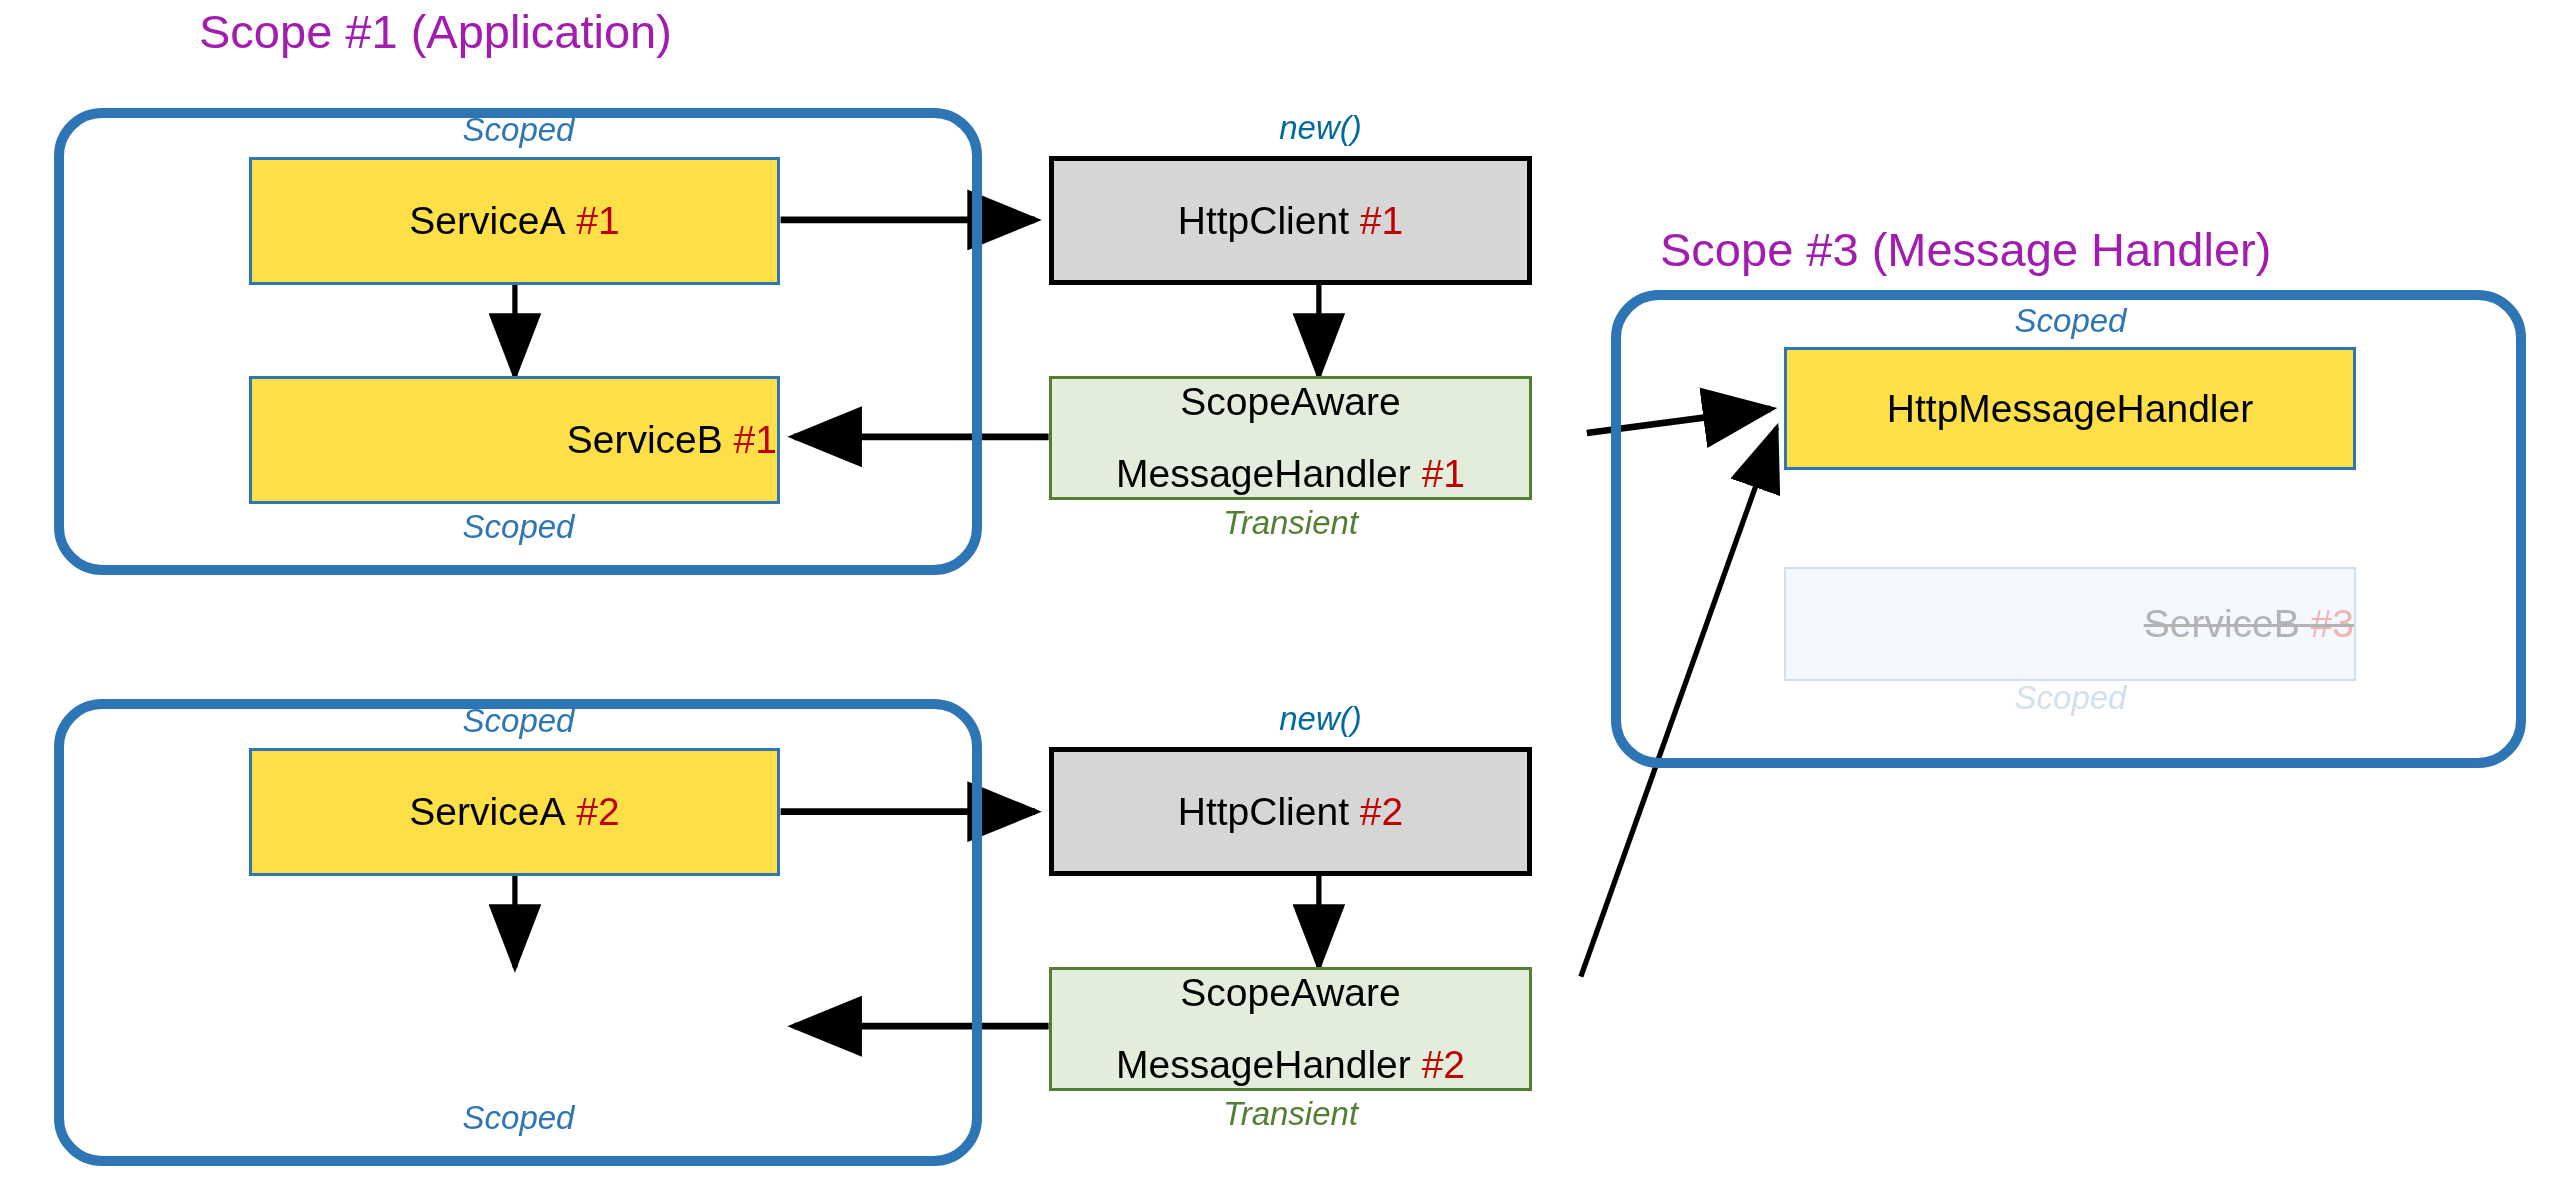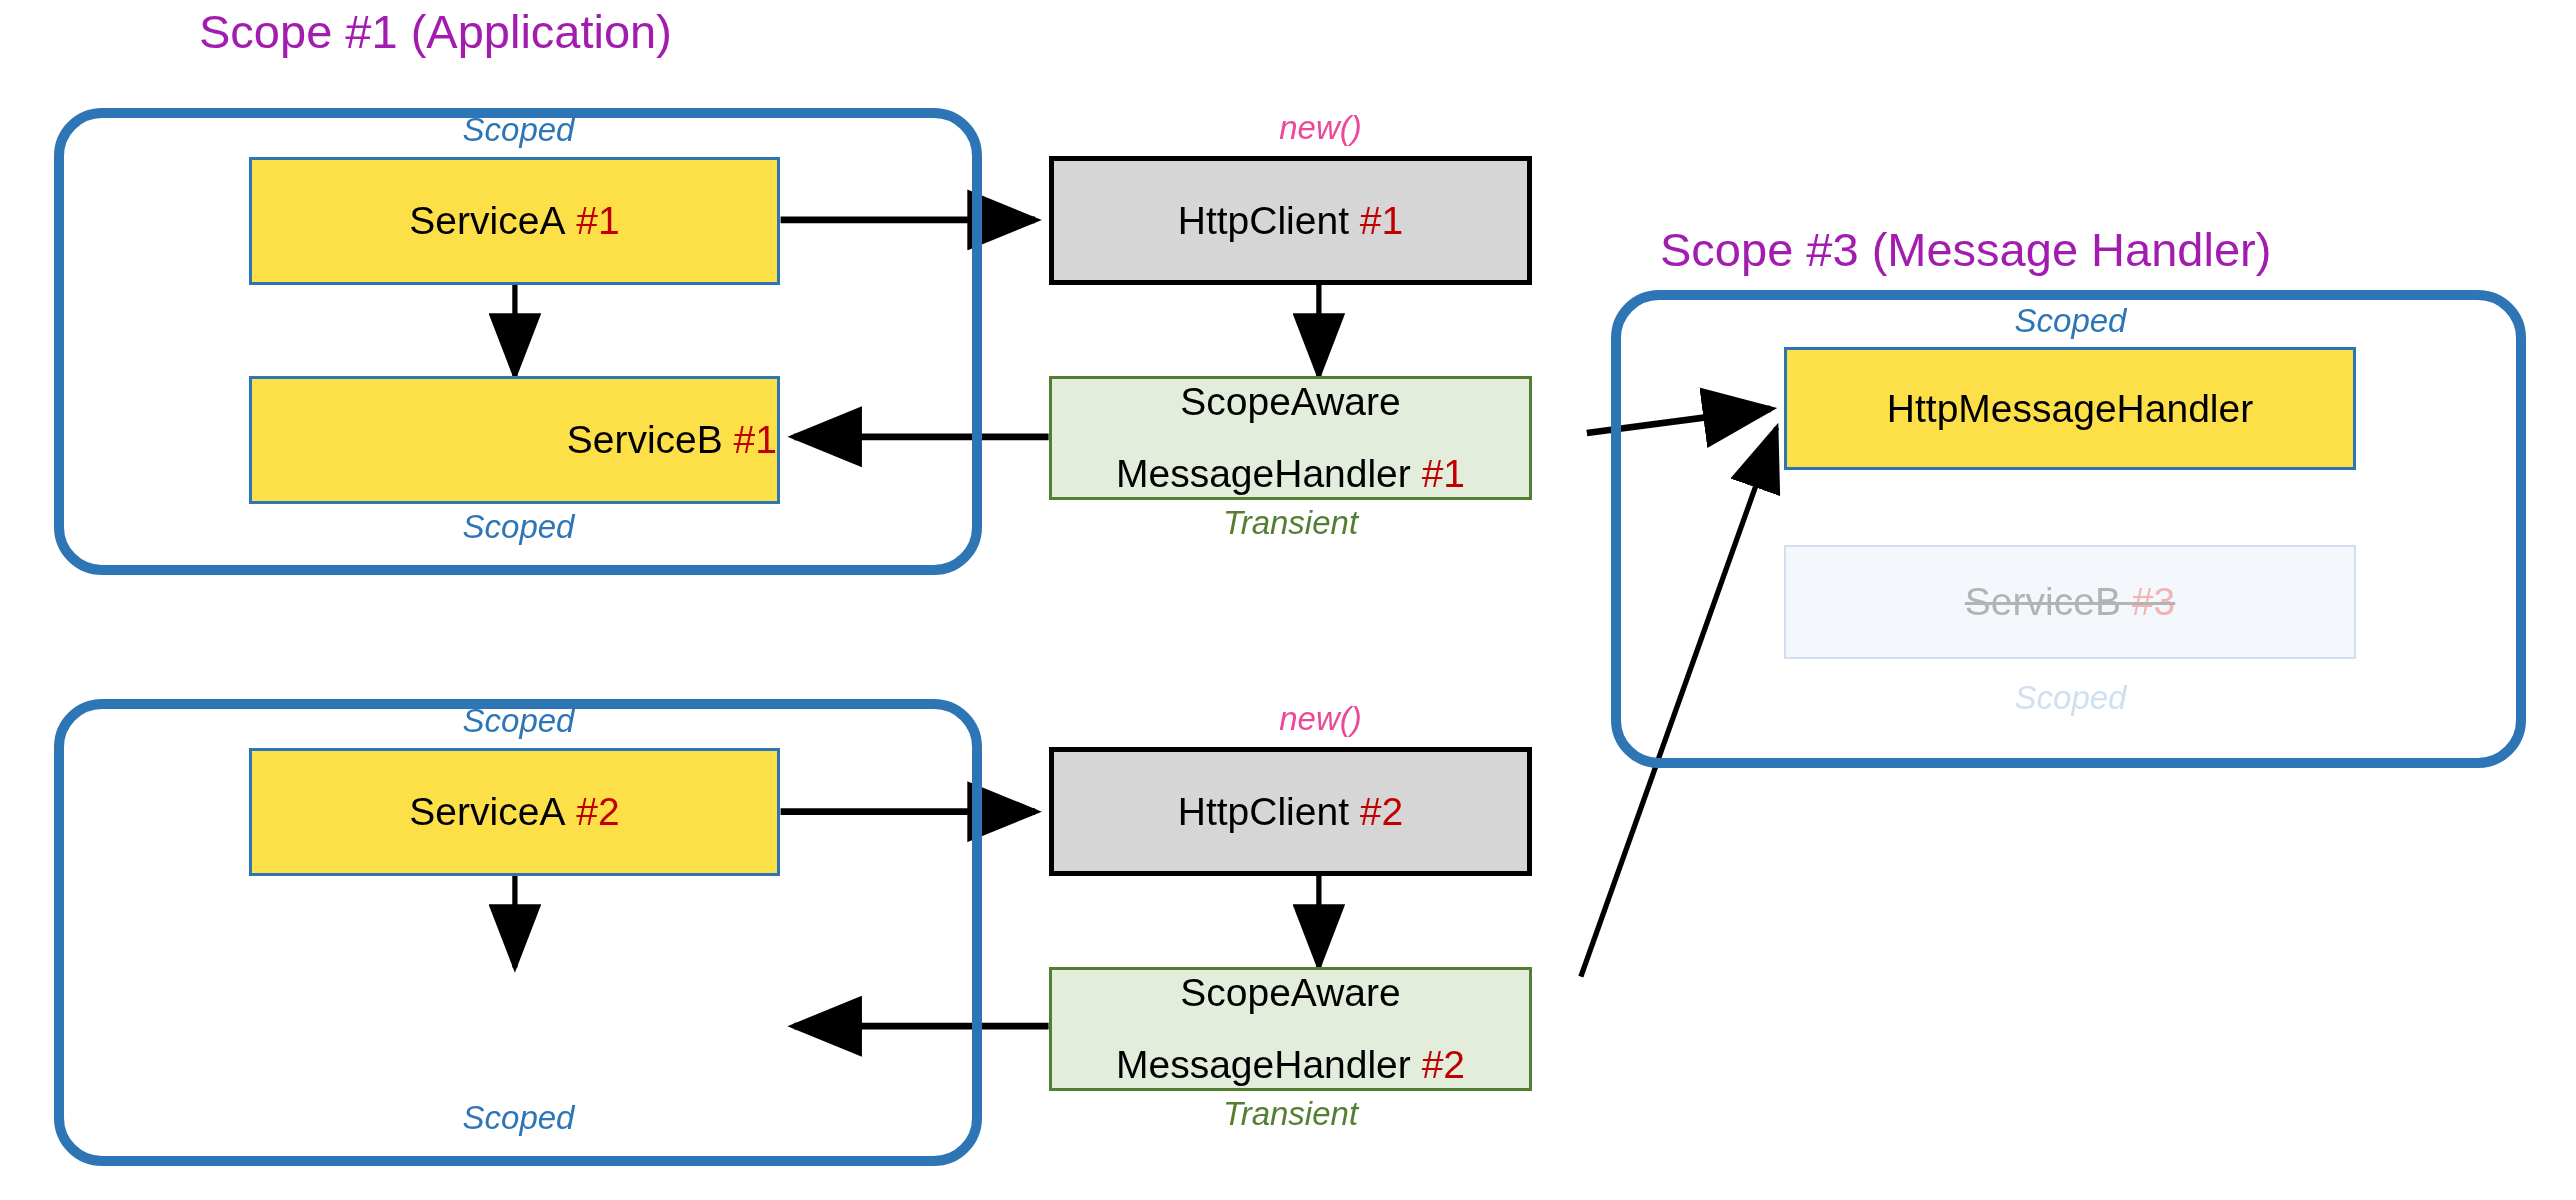--- a/index.html
+++ b/index.html
@@ -83,21 +83,21 @@
   .caption {
     position: absolute;
     font-style: italic;
     font-size: 33px;
     line-height: 1;
     white-space: nowrap;
     text-align: center;
   }
   .caption.scoped   { color: #2E75B6; }
   .caption.transient{ color: #537F33; }
-  .caption.newcall  { color: #ec4899; font-style: italic; }
+  .caption.newcall  { color: #0369a1; font-style: italic; }
   .caption.faded    { color: #CFE0F0; }
 </style>
 </head>
 <body>
 
 <div id="canvas">
 
   <svg id="edges" viewBox="0 0 3422 1595" width="2576" height="1201" xmlns="http://www.w3.org/2000/svg">
     <defs>
       <marker id="ah" markerWidth="11" markerHeight="9" refX="10" refY="4.5" orient="auto" markerUnits="strokeWidth">
@@ -181,21 +181,21 @@
   <div class="scope-title" style="left:1660px; top:226px;">Scope #3 (Message Handler)</div>
 
   <div class="scope-box" style="left:1611px; top:290px; width:915px; height:478px;"></div>
 
   <div class="caption scoped" style="left:1980px; top:304px; width:181px;">Scoped</div>
 
   <div class="node blue" style="left:1784px; top:347px; width:572px; height:123px;">
     <span class="ln">HttpMessageHandler</span>
   </div>
 
-  <div class="node blue faded" style="left:1784px; top:545px; width:572px; height:114px;">
+  <div class="node blue faded" style="left:1784px; top:567px; width:572px; height:114px;align-items:flex-end;">
     <span class="ln strike"><span>ServiceB</span>&nbsp;<span class="idx">#3</span></span>
   </div>
 
   <div class="caption faded" style="left:1980px; top:681px; width:181px;">Scoped</div>
 
 
   <div class="scope-box" style="left:54px; top:699px; width:928px; height:467px;"></div>
 
   <div class="caption scoped" style="left:428px; top:704px; width:181px;">Scoped</div>
 

